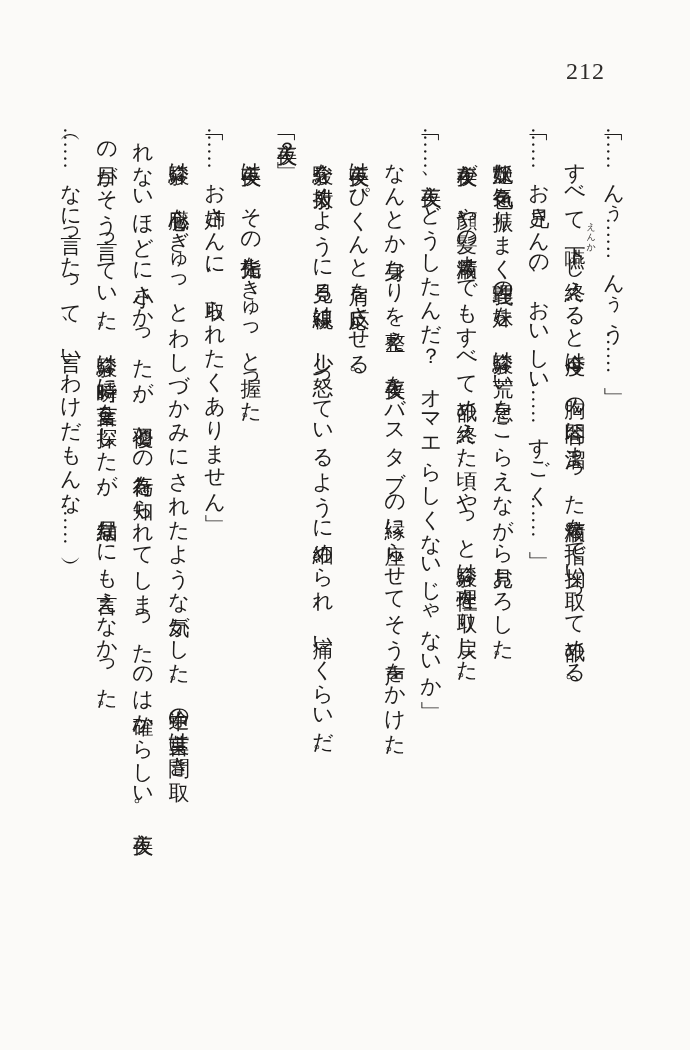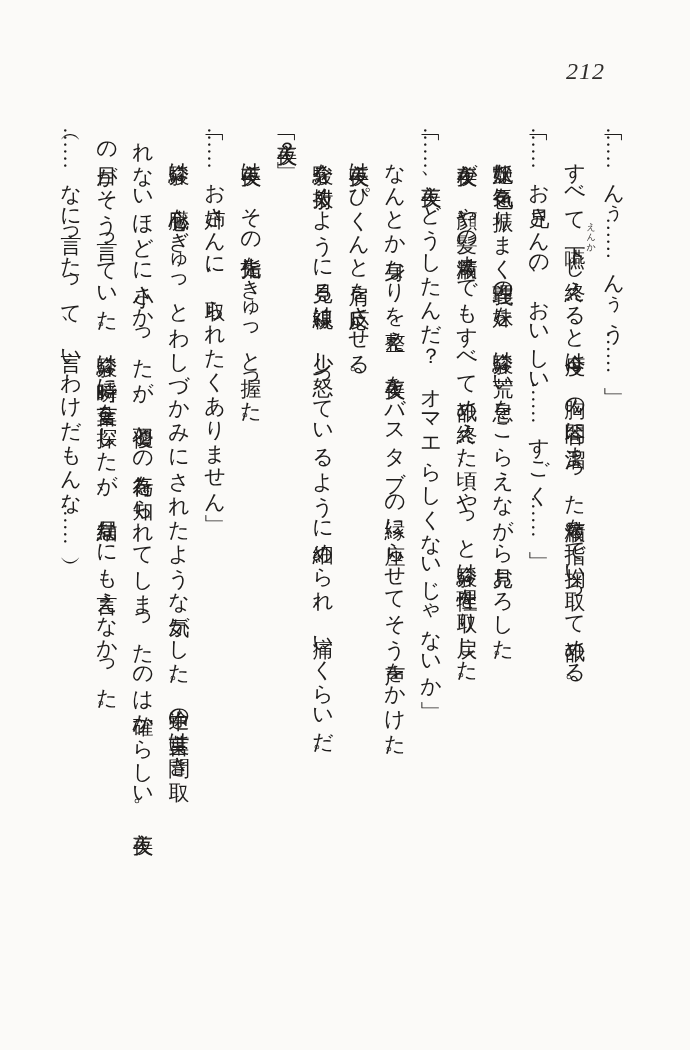--- a/index.html
+++ b/index.html
@@ -13,21 +13,20 @@
     height: 1050px;
     background: #fbfaf8;
     overflow: hidden;
     font-family: "Liberation Serif", serif;
   }
   .page-number {
     position: absolute;
     top: 58px;
     left: 566px;
     font-size: 24px;
-    font-style: italic;
     letter-spacing: 1px;
     color: #2e2c2a;
   }
   .text-block {
     position: absolute;
     top: 127px;
     right: 58px;
     height: 830px;
     writing-mode: vertical-rl;
     text-orientation: mixed;

